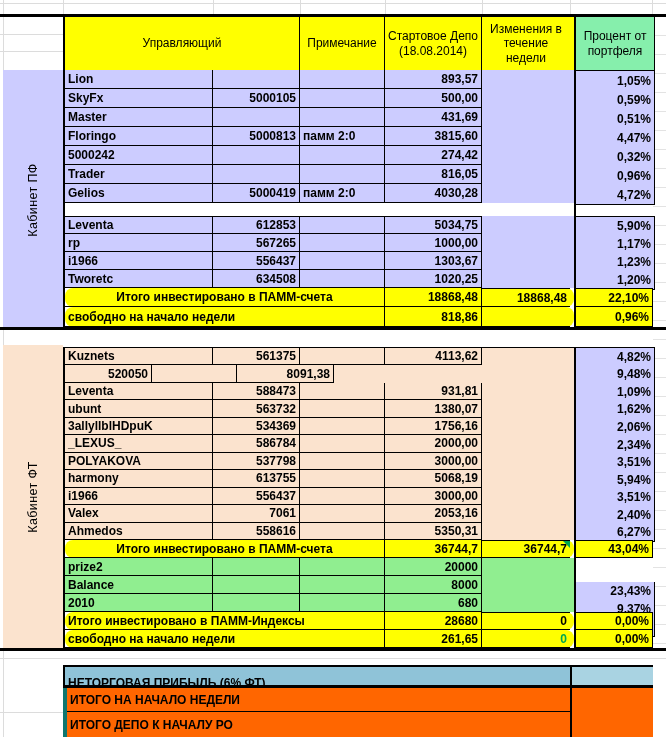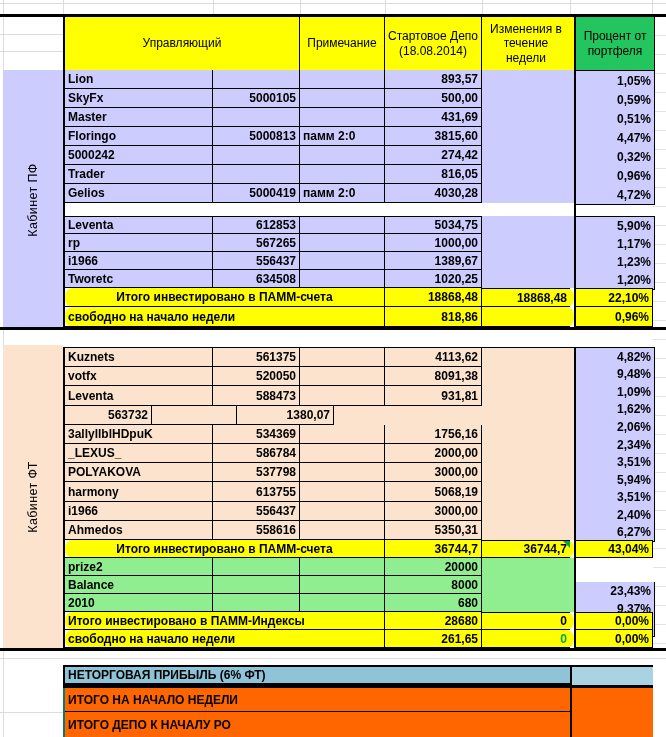--- a/index.html
+++ b/index.html
@@ -10,21 +10,21 @@
   .rmarg{position:absolute;left:653px;width:13px;top:17px;height:631px;z-index:0;
     background:repeating-linear-gradient(to bottom,#fff 0 18px,#E3E3E3 18px 19px);}
   
   .bar{position:absolute;left:0;width:666px;height:3px;background:#000;z-index:3;}
   
   .hdr{position:absolute;left:63px;top:17px;width:509px;height:53px;display:flex;z-index:2;
     border-left:2px solid #000;border-right:2px solid #000;border-bottom:2px solid #000;background:#FFFF00;}
   .hc{box-sizing:border-box;border-right:1px solid #000;display:flex;align-items:center;justify-content:center;
     text-align:center;font-size:12px;line-height:1.18;padding:1px 2px;}
   .hc:last-child{border-right:none;}
-  .phdr{position:absolute;left:575px;top:17px;width:78px;height:53px;background:#22c55e;border:1px solid #000;
+  .phdr{position:absolute;left:575px;top:17px;width:78px;height:53px;background:#86efac;border:1px solid #000;
     border-top:none;display:flex;align-items:center;justify-content:center;text-align:center;font-size:12px;line-height:1.18;z-index:2;}
   
   .side{position:absolute;left:3px;width:60px;display:flex;align-items:center;justify-content:center;z-index:2;}
   .vtext{transform:rotate(-90deg);white-space:nowrap;font-size:12.5px;letter-spacing:.4px;}
   
   .tbl{position:absolute;left:63px;width:509px;border-left:2px solid #000;border-right:2px solid #000;z-index:2;background:#fff;}
   .row{display:flex;width:100%;}
   .grp{display:flex;flex-direction:column;width:100%;}
   .grp .row{flex:1;}
   .c{box-sizing:border-box;border-right:1px solid #000;border-bottom:1px solid #000;
@@ -37,24 +37,24 @@
   .lav{background:#CCCCFF;} .pch{background:#FBE3CE;} .yel{background:#FFFF00;border-radius:8px;} .grn{background:#90EE90;}
   
   .pcol{position:absolute;left:575px;width:78px;border:1px solid #000;z-index:2;display:flex;flex-direction:column;overflow:hidden;}
   .pl{flex:1;display:flex;align-items:center;justify-content:flex-end;font-size:12px;font-weight:bold;padding:0 3px;}
   .pyel{position:absolute;left:575px;width:78px;border:1px solid #000;background:#FFFF00;z-index:2;
     display:flex;align-items:center;justify-content:flex-end;font-size:12px;font-weight:bold;padding:4px 3px;box-sizing:border-box;}
   .tri{position:absolute;top:0;right:0;width:0;height:0;border-top:7px solid #00A651;border-left:7px solid transparent;}
   .greentext{color:#00A651;}
   
   .bluebar{position:absolute;left:63px;top:665px;width:509px;height:20px;background:#8FC3D8;border:2px solid #000;
-    display:flex;align-items:center;font-size:12px;font-weight:bold;padding:0 3px;box-sizing:border-box;z-index:2;}
+    display:flex;align-items:center;font-size:12px;font-weight:bold;padding:16px 3px;box-sizing:border-box;z-index:2;}
   .bluefill{position:absolute;left:572px;top:665px;width:81px;height:20px;background:#A9D3E2;border-top:2px solid #000;box-sizing:border-box;z-index:2;}
   .orange{position:absolute;left:63px;top:688px;width:509px;height:49px;background:#FF6600;
-    border-left:2px solid #0f766e;border-right:2px solid #000;box-sizing:border-box;z-index:2;}
+    border-left:4px solid #0f766e;border-right:2px solid #000;box-sizing:border-box;z-index:2;}
   .orow{display:flex;align-items:center;font-size:12px;font-weight:bold;padding:0 3px;box-sizing:border-box;}
   .obox{position:absolute;border:2px solid #000;background:#FF6600;display:flex;align-items:center;justify-content:flex-end;
     font-size:17px;font-weight:bold;padding:0 6px;box-sizing:border-box;}
   .orangefill{position:absolute;left:572px;top:688px;width:81px;height:49px;background:#FF6600;z-index:2;}
   .fbar{position:absolute;left:63px;top:685px;width:590px;height:3px;background:#000;z-index:3;}
 </style>
 </head>
 <body>
 
 <div id="sheet">
@@ -146,21 +146,21 @@
     <div class="row lav h18">
       <div class="c cn">rp</div>
         <div class="c ca">567265</div>
         <div class="c cq"></div>
         <div class="c cd">1000,00</div>
     </div>
     <div class="row lav h18">
       <div class="c cn">i1966</div>
         <div class="c ca">556437</div>
         <div class="c cq"></div>
-        <div class="c cd">1389,67</div>
+        <div class="c cd">1303,67</div>
     </div>
     <div class="row lav h18">
       <div class="c cn">Tworetc</div>
         <div class="c ca">634508</div>
         <div class="c cq"></div>
         <div class="c cd">1020,25</div>
     </div>
     <div class="row yel h19">
       <div class="c cm">Итого инвестировано в ПАММ-счета</div>
         <div class="c cd">18868,48</div>
@@ -193,32 +193,32 @@
 
   <div class="tbl" style="top:347px;height:301px;border-top:1px solid #000">
     <div class="grp" style="height:192px">
       <div class="row pch">
         <div class="c cn">Kuznets</div>
           <div class="c ca">561375</div>
           <div class="c cq"></div>
           <div class="c cd">4113,62</div>
       </div>
       <div class="row pch">
-        <div class="c cn">votfx</div>
           <div class="c ca">520050</div>
           <div class="c cq"></div>
           <div class="c cd">8091,38</div>
       </div>
       <div class="row pch">
         <div class="c cn">Leventa</div>
           <div class="c ca">588473</div>
           <div class="c cq"></div>
           <div class="c cd">931,81</div>
       </div>
       <div class="row pch">
+        <div class="c cn">ubunt</div>
           <div class="c ca">563732</div>
           <div class="c cq"></div>
           <div class="c cd">1380,07</div>
       </div>
       <div class="row pch">
         <div class="c cn">3allyllblHDpuK</div>
           <div class="c ca">534369</div>
           <div class="c cq"></div>
           <div class="c cd">1756,16</div>
       </div>
@@ -238,20 +238,26 @@
         <div class="c cn">harmony</div>
           <div class="c ca">613755</div>
           <div class="c cq"></div>
           <div class="c cd">5068,19</div>
       </div>
       <div class="row pch">
         <div class="c cn">i1966</div>
           <div class="c ca">556437</div>
           <div class="c cq"></div>
           <div class="c cd">3000,00</div>
+      </div>
+      <div class="row pch">
+        <div class="c cn">Valex</div>
+          <div class="c ca">7061</div>
+          <div class="c cq"></div>
+          <div class="c cd">2053,16</div>
       </div>
       <div class="row pch">
         <div class="c cn">Ahmedos</div>
           <div class="c ca">558616</div>
           <div class="c cq"></div>
           <div class="c cd">5350,31</div>
       </div>
     </div>
     <div class="row yel h18">
       <div class="c cm">Итого инвестировано в ПАММ-счета</div>

